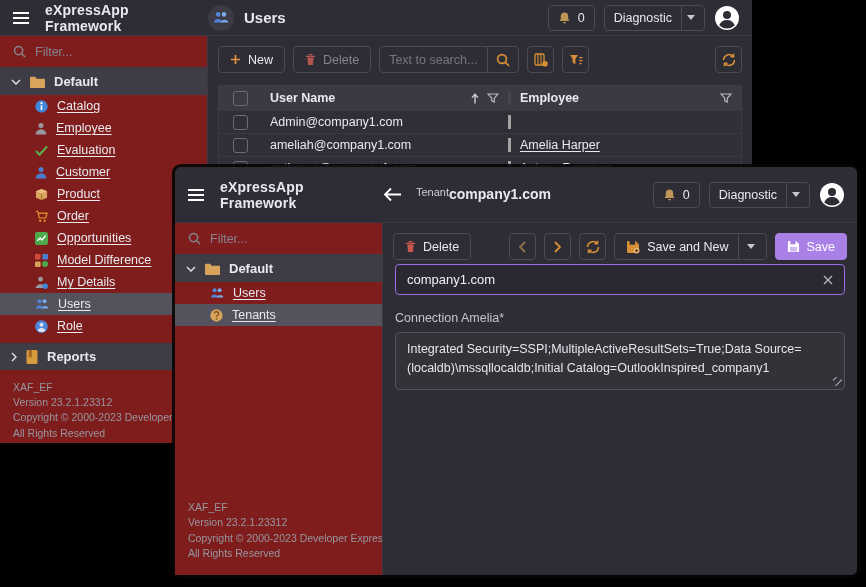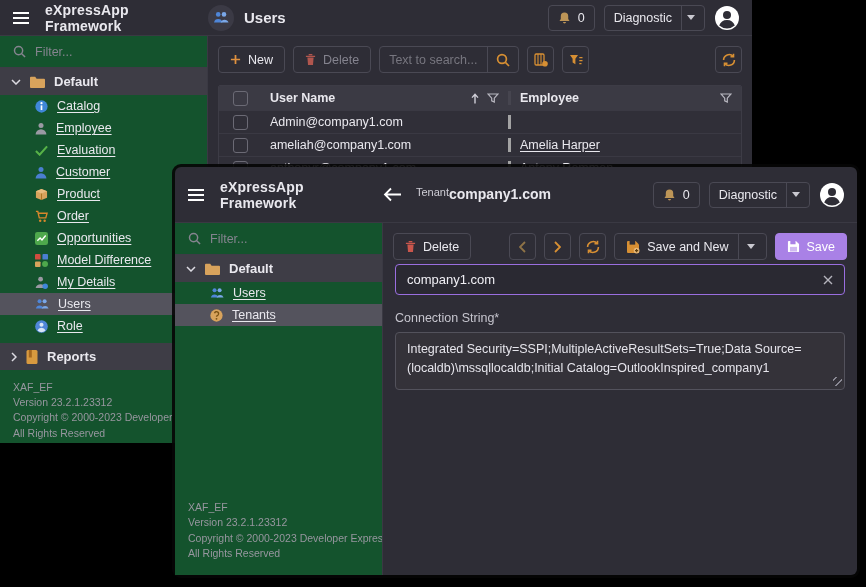--- a/index.html
+++ b/index.html
@@ -24,21 +24,21 @@
   .title-2line { display:flex; flex-direction:row; line-height:1.25; }
   .obj-type { font-size:11px; color:#cfced6; }
   .obj-name { font-weight:bold; font-size:14px; }
   .header-right { margin-left:auto; display:flex; align-items:center; gap:9px; }
   .chip { height:26px; border:1px solid #4a4954; border-radius:4px; display:flex;
     align-items:center; gap:7px; padding:0 9px; font-size:12.5px; background:transparent; }
   .chip .divider { width:1px; height:24px; background:#4a4954; margin:0 -2px 0 2px; }
 
   
   .wbody { flex:1; display:flex; min-height:0; }
-  .sidebar { flex:0 0 208px; background:#14532d; border-right:1px solid #3a3943;
+  .sidebar { flex:0 0 208px; background:#7f1d1d; border-right:1px solid #3a3943;
     display:flex; flex-direction:column; overflow:hidden; }
   .filter-row { flex:0 0 32px; display:flex; align-items:center; gap:9px; padding:0 13px;
     color:#85848f; border-bottom:1px solid #3d3c46; }
   .filter-row input { background:transparent; border:none; outline:none; color:#cfced6;
     font-size:12.5px; width:140px; font-family:inherit; }
   .filter-row input::placeholder { color:#85848f; }
   .nav-group { flex:0 0 27px; display:flex; align-items:center; gap:9px; padding:0 11px;
     background:#3e3d46; font-weight:bold; font-size:13px; cursor:pointer; }
   .nav-item { flex:0 0 22px; display:flex; align-items:center; gap:9px;
     padding:0 10px 0 35px; font-size:12.5px; cursor:pointer; }
@@ -607,21 +607,21 @@
 
       <div class="form">
         <div class="text-input">
           <input value="company1.com" style="">
           <span class="clear-x icon">
             <svg width="10" height="10" viewBox="0 0 10 10">
                 <path d="M1 1l8 8M9 1L1 9" stroke="#b5b4bd" stroke-width="1.4"></path>
               </svg>
           </span>
         </div>
-        <div class="form-label">Connection String*</div>
+        <div class="form-label">Connection Amelia*</div>
         <div class="textarea-wrap">
           <textarea class="conn" style="">Integrated Security=SSPI;MultipleActiveResultSets=True;Data Source=(localdb)\mssqllocaldb;Initial Catalog=OutlookInspired_company1</textarea>
           <span class="resize-grip"></span>
         </div>
       </div>
     </div>
   </div>
 </div>
 
 </body></html>

